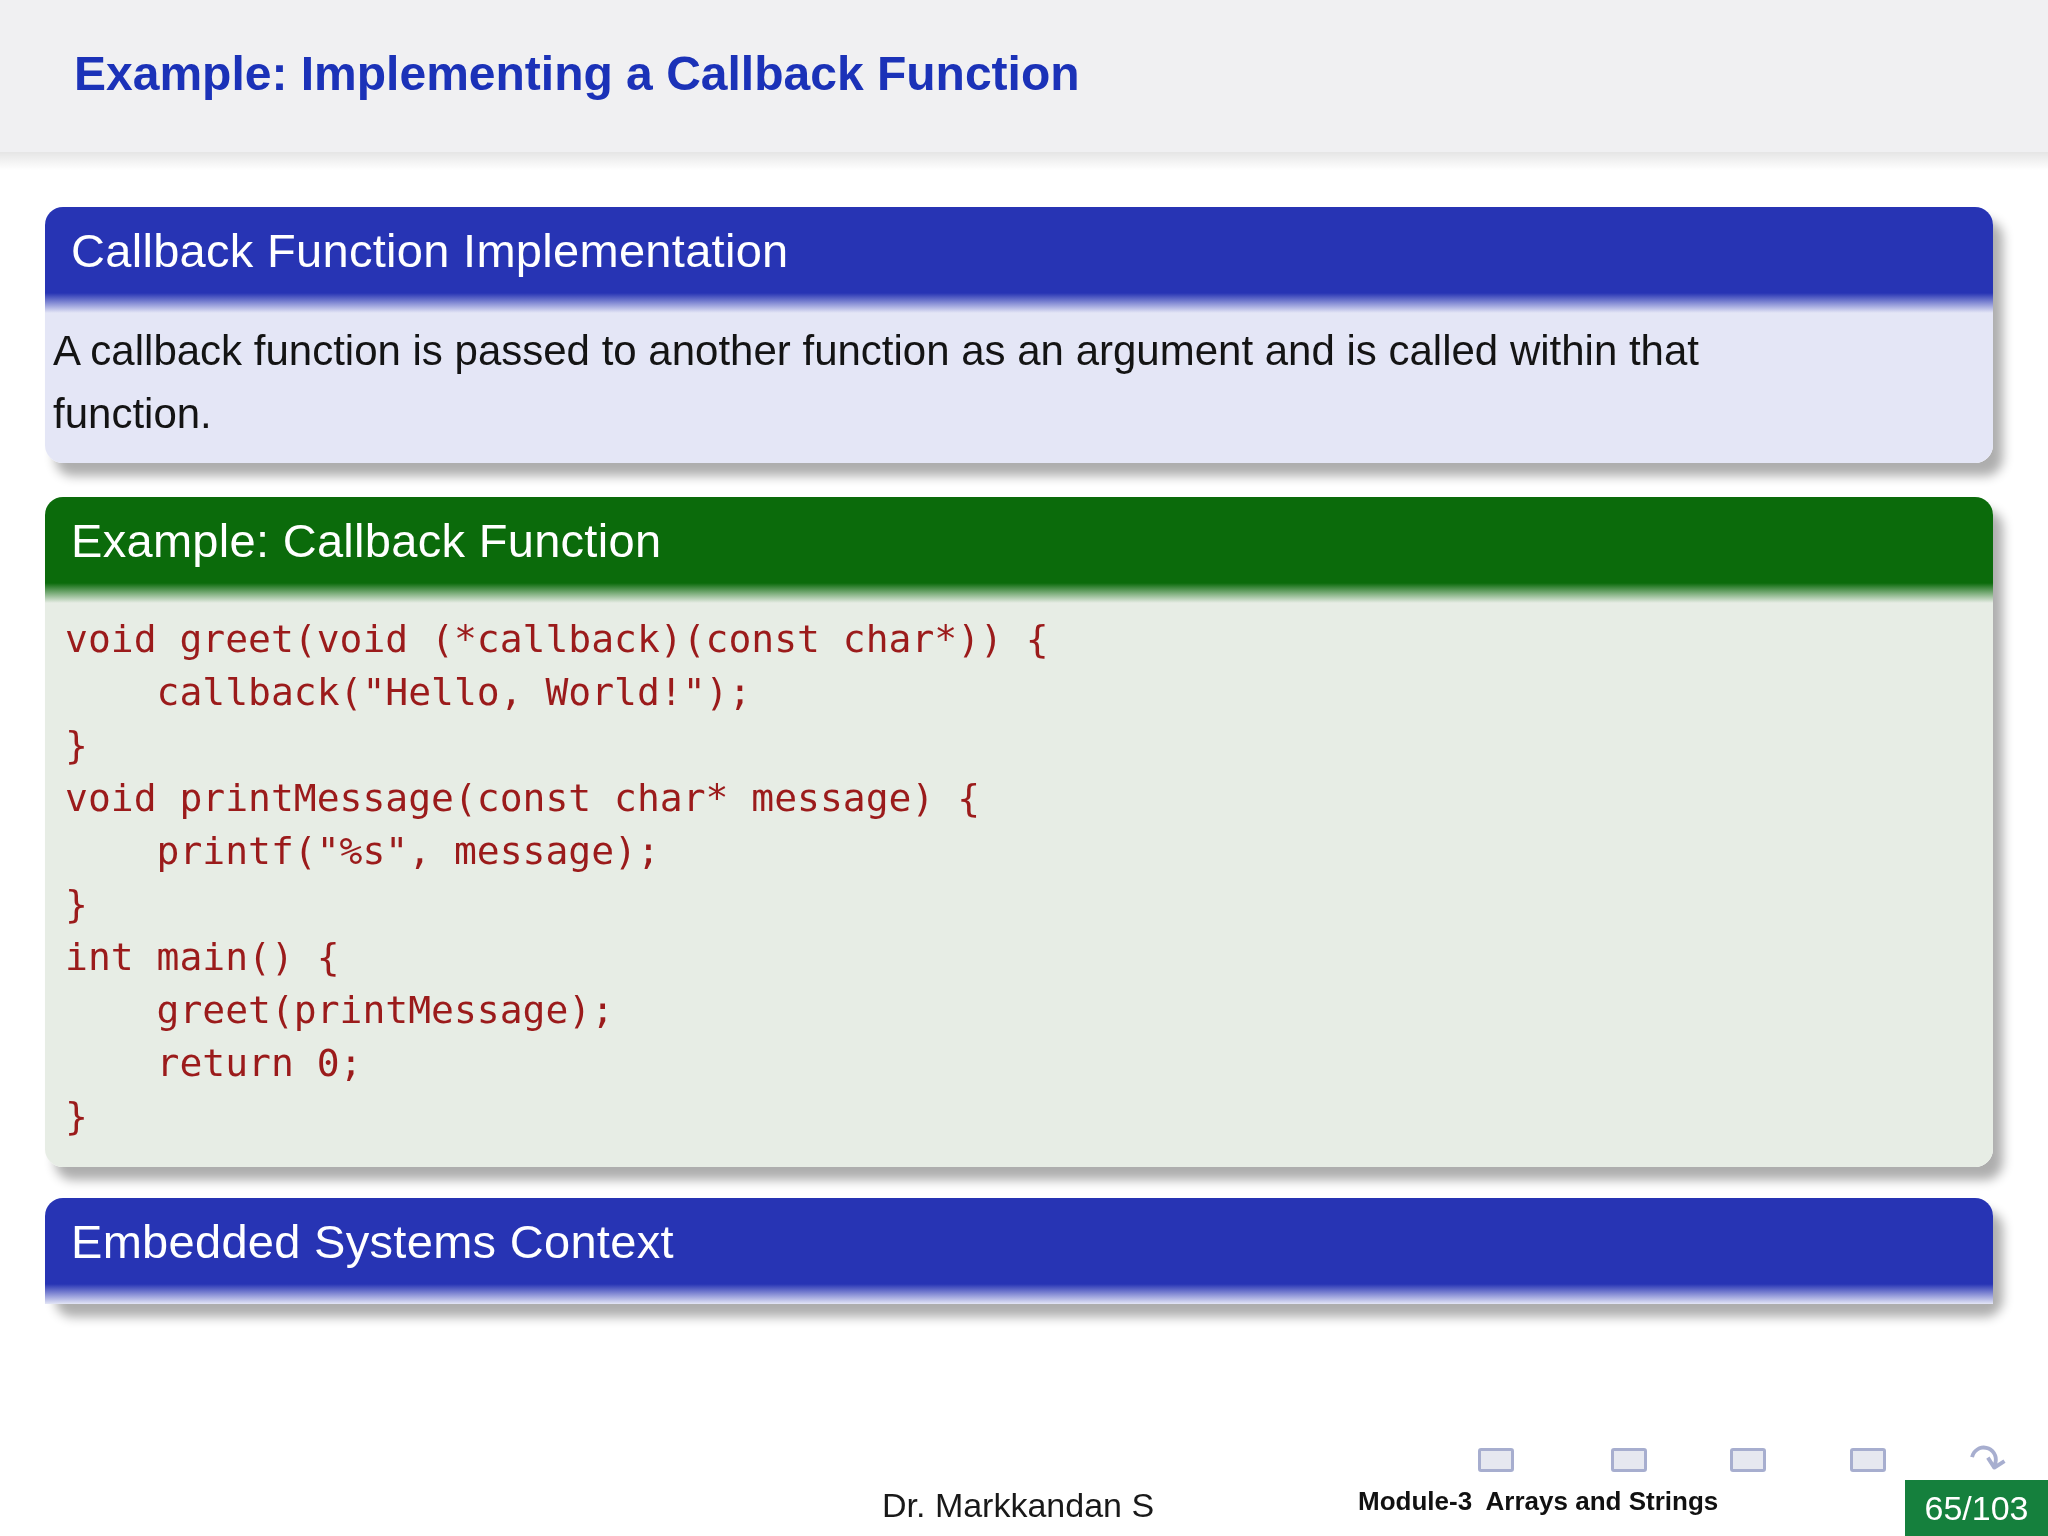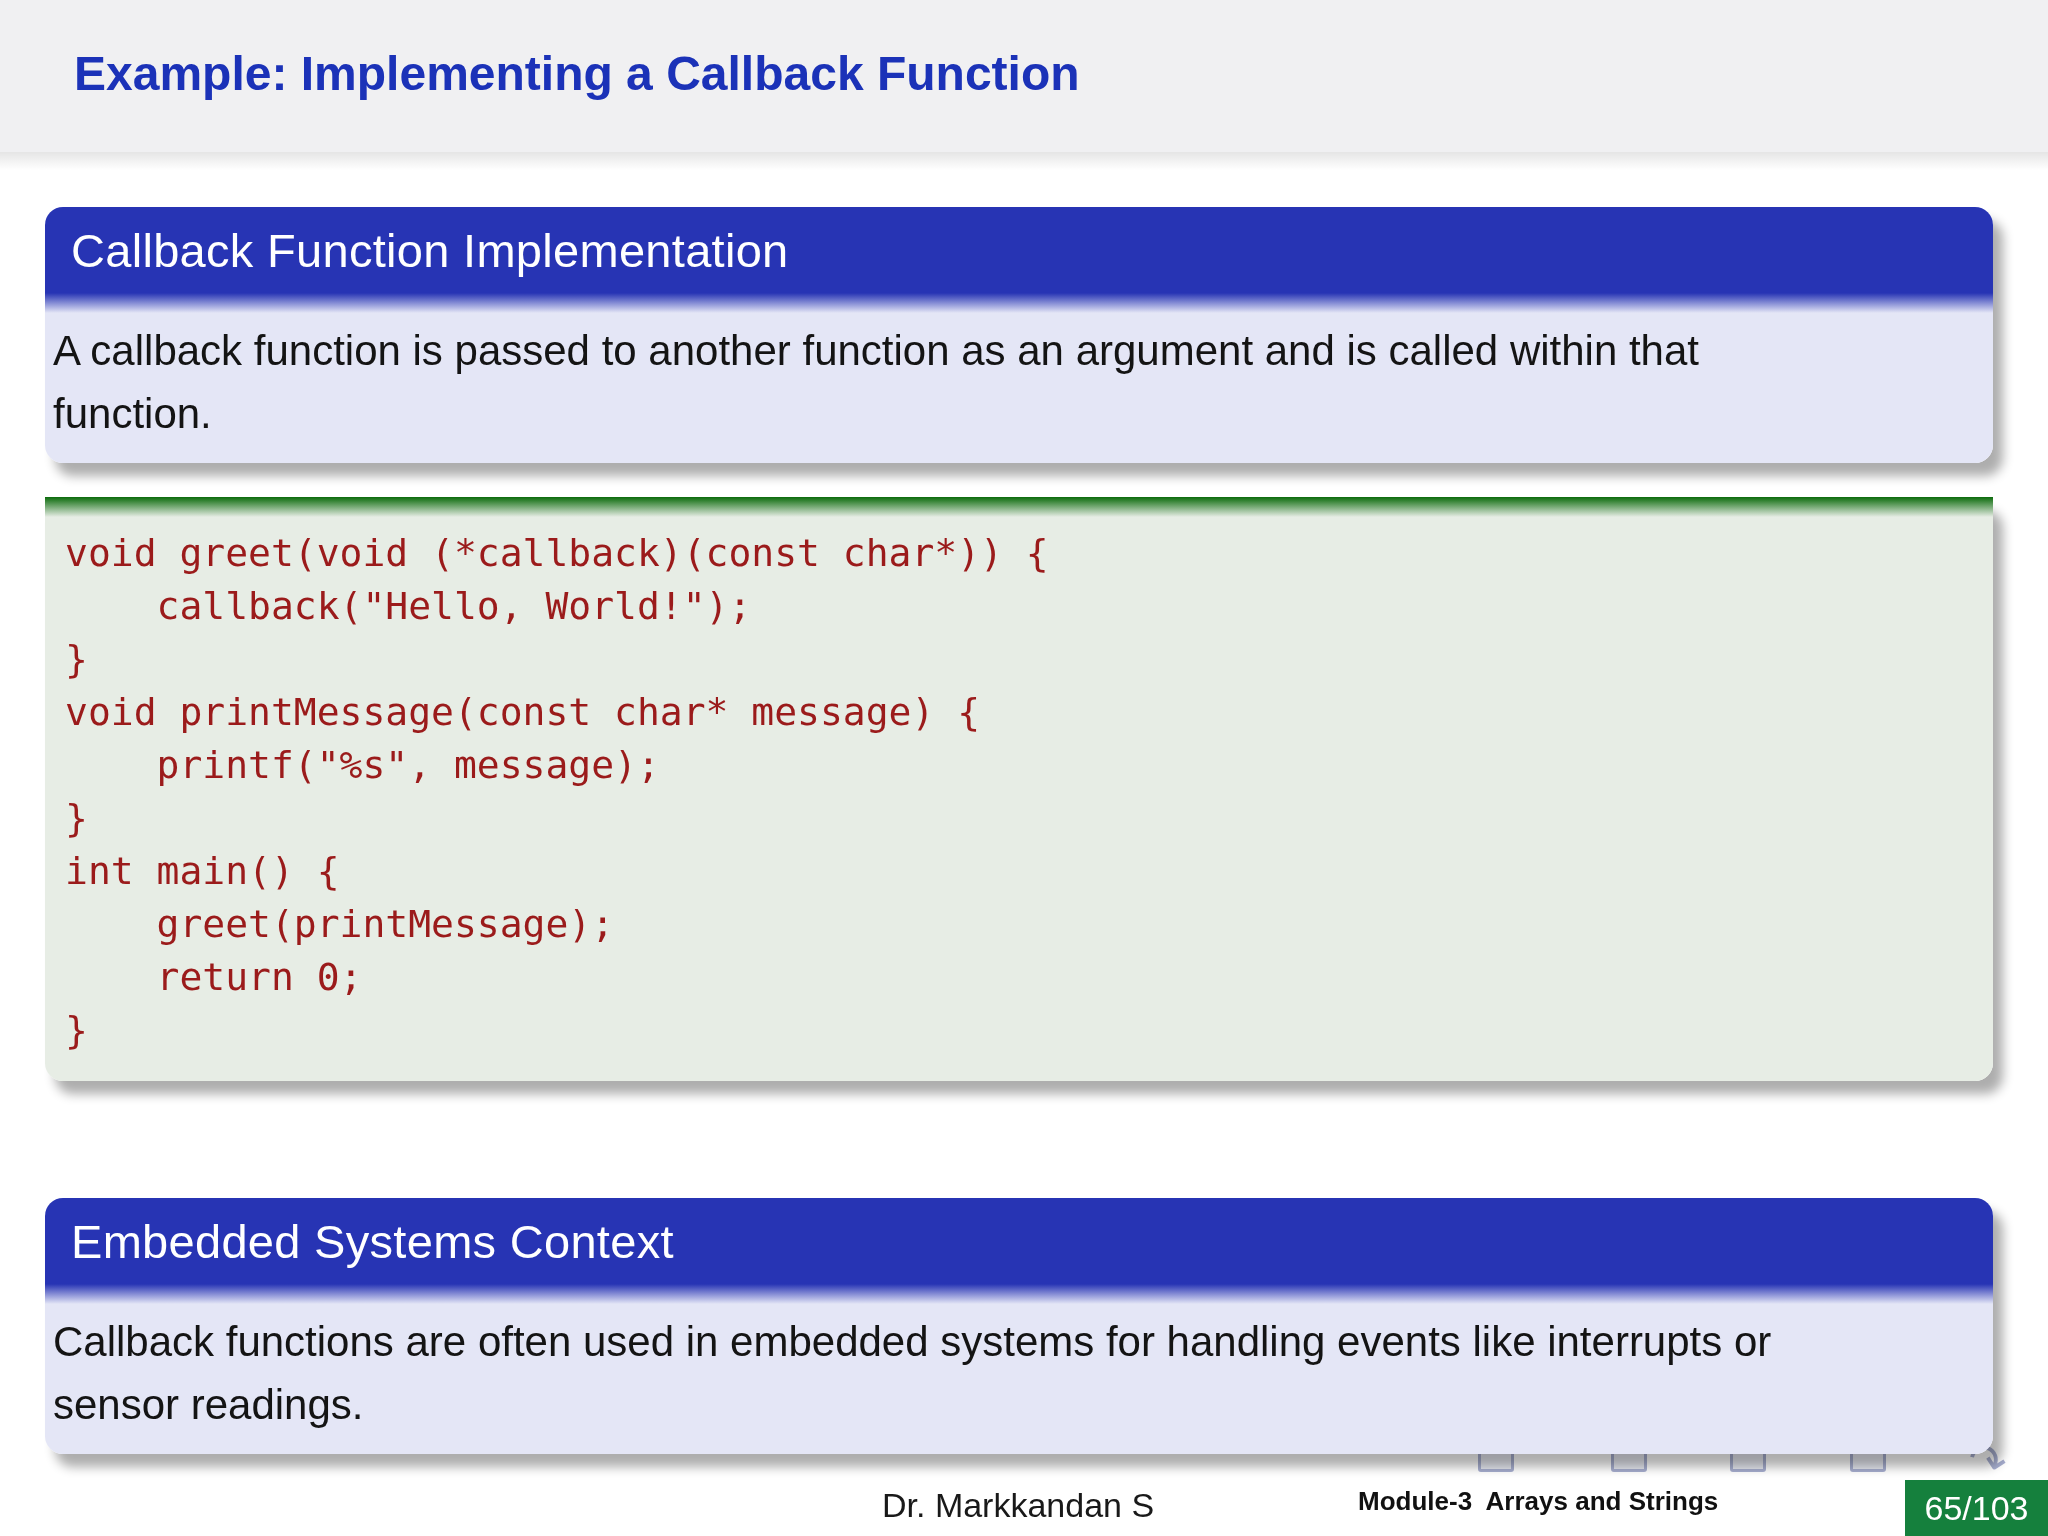--- a/index.html
+++ b/index.html
@@ -54,20 +54,21 @@
 
   <section class="block" style="top:207px">
     <header class="block-title blue-h">Callback Function Implementation</header>
     <div class="block-grad blue-g"></div>
     <div class="block-body blue-b">
       <p class="body-text">A callback function is passed to another function as an argument and is called within that function.</p>
     </div>
   </section>
 
   <section class="block" style="top:497px">
+    <header class="block-title green-h">Example: Callback Function</header>
     <div class="block-grad green-g"></div>
     <div class="block-body green-b">
       <pre class="code">void greet(void (*callback)(const char*)) {
     callback("Hello, World!");
 }
 void printMessage(const char* message) {
     printf("%s", message);
 }
 int main() {
     greet(printMessage);
@@ -80,23 +81,20 @@
     <span class="nav-rect" style="left:18px"></span>
     <span class="nav-rect" style="left:151px"></span>
     <span class="nav-rect" style="left:270px"></span>
     <span class="nav-rect" style="left:390px"></span>
     <span class="nav-arrow">↷</span>
   </div>
 
   <section class="block" style="top:1198px">
     <header class="block-title blue-h">Embedded Systems Context</header>
     <div class="block-grad blue-g"></div>
-    <div class="block-body blue-b">
-      <p class="body-text">Callback functions are often used in embedded systems for handling events like interrupts or sensor readings.</p>
-    </div>
   </section>
 
   <footer>
     <span class="f-author">Dr. Markkandan S</span>
     <span class="f-course">Module-3  Arrays and Strings</span>
     <div class="f-page">
       <span>65/103</span>
     </div>
   </footer>
 

